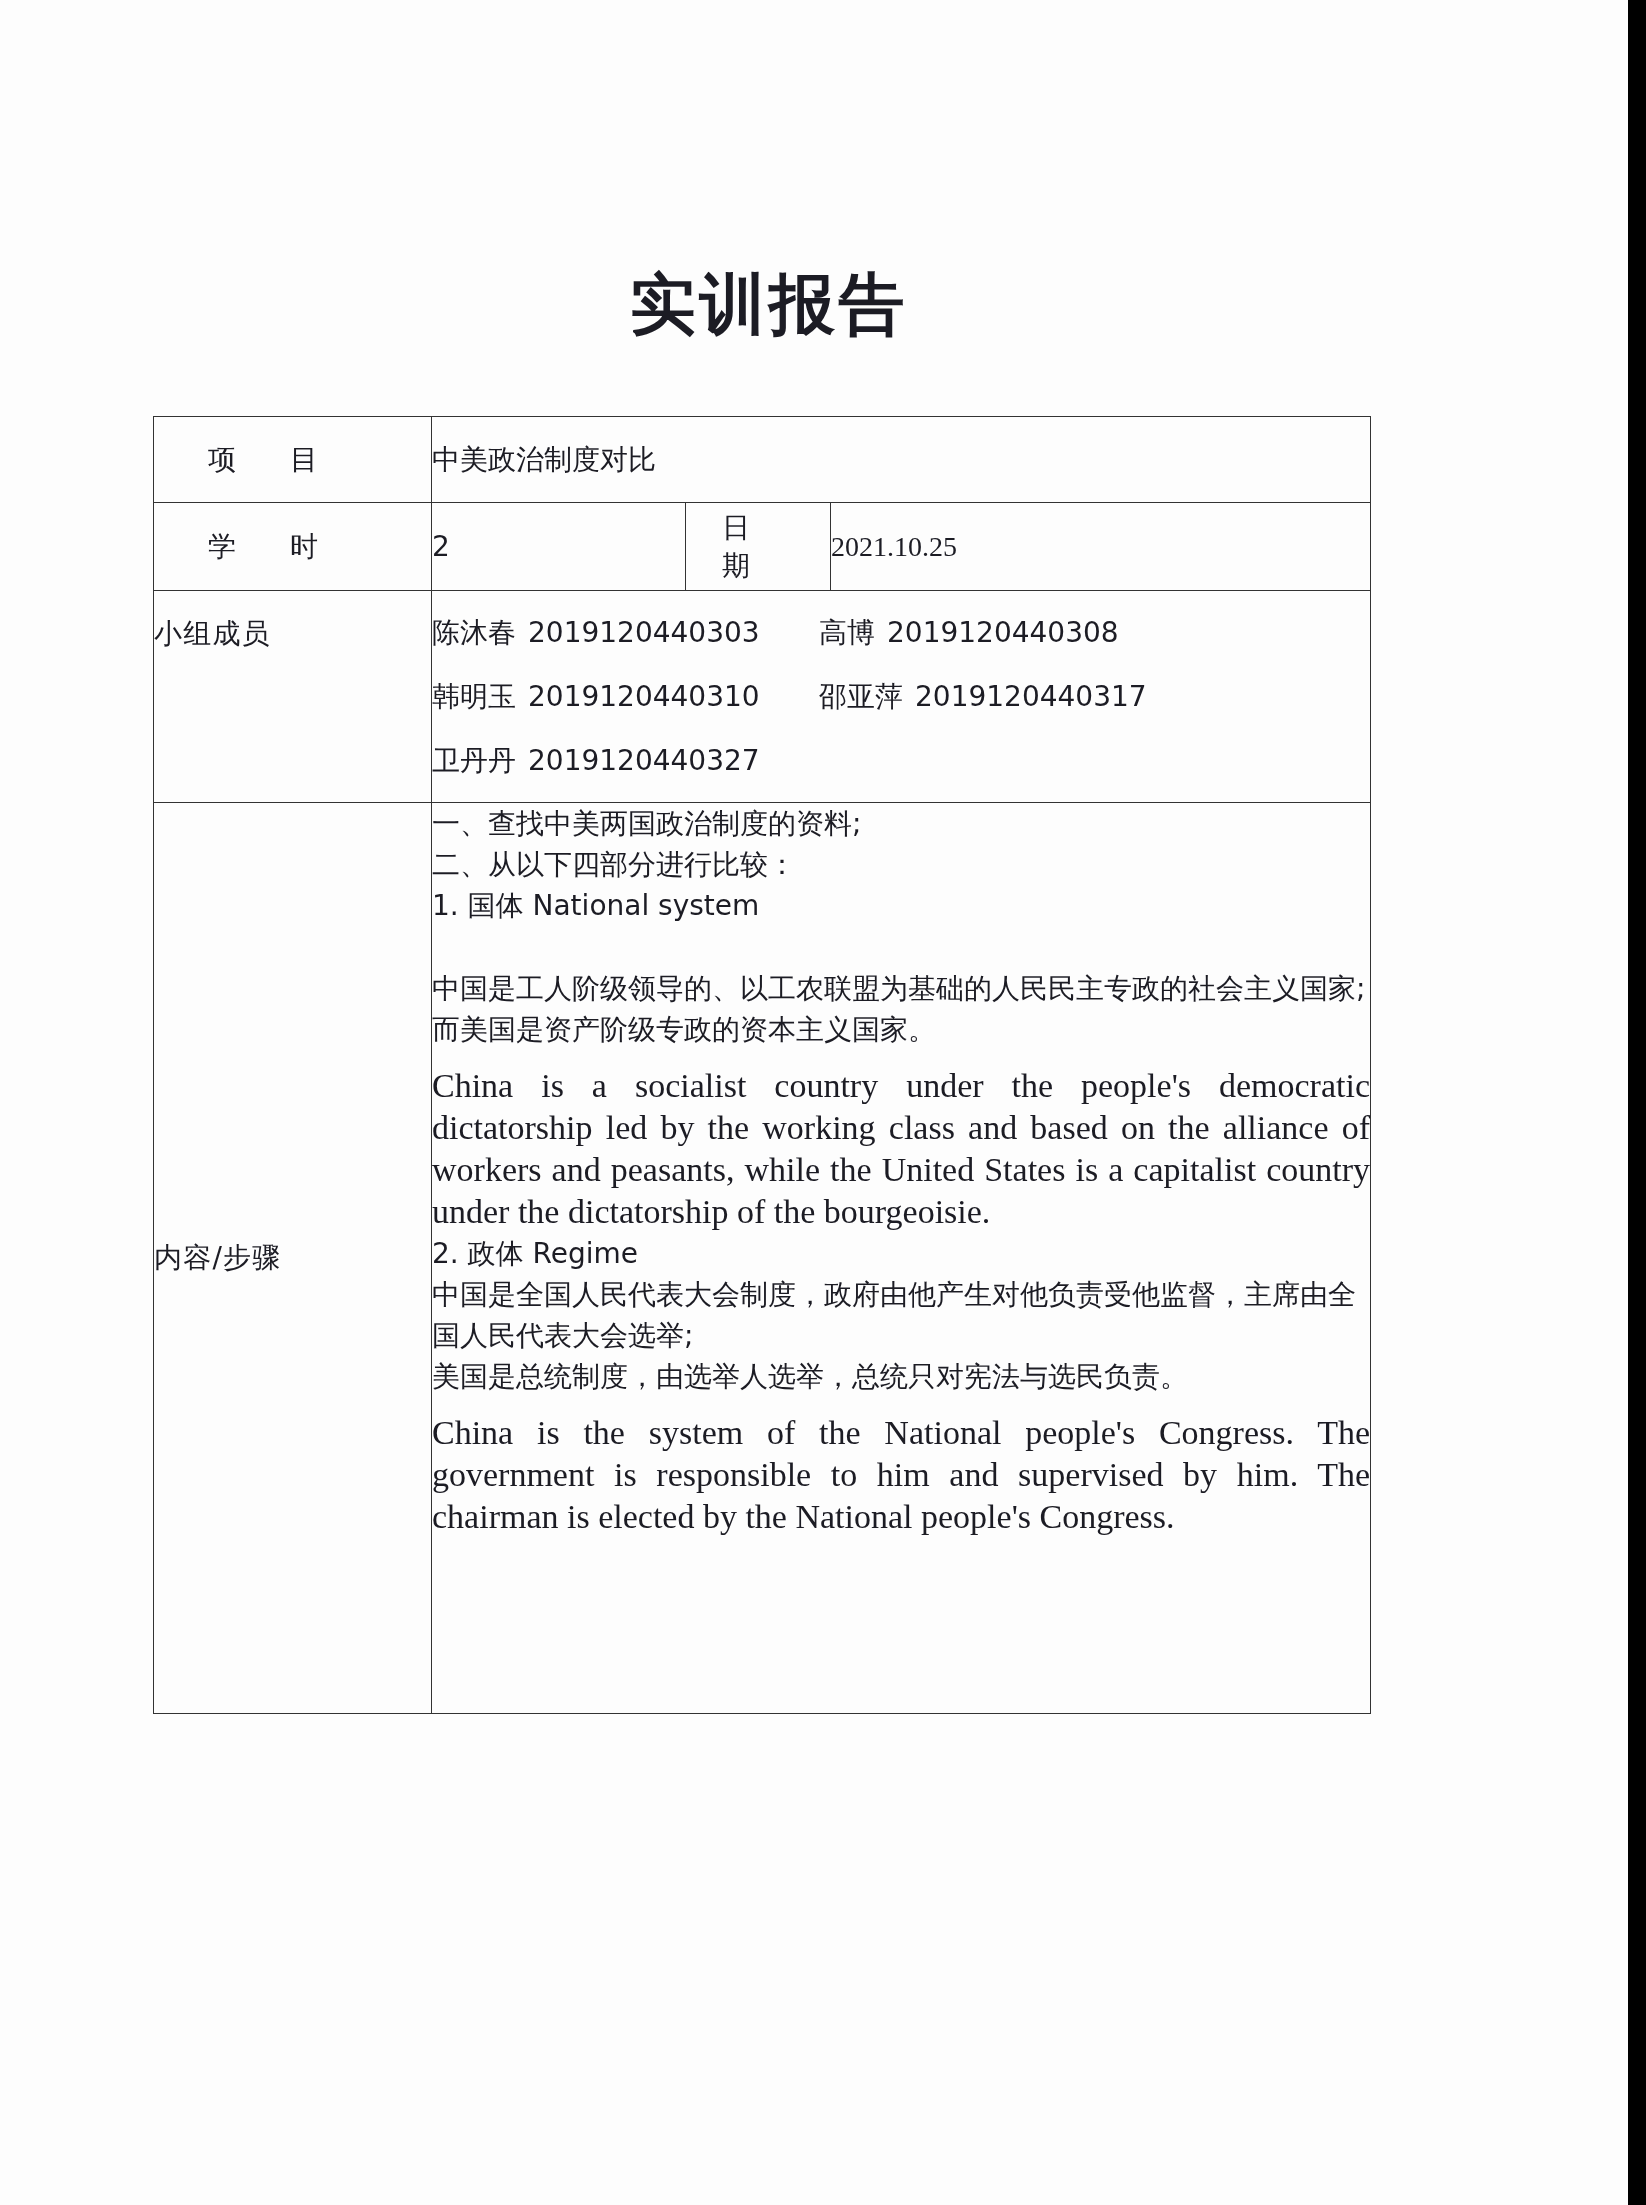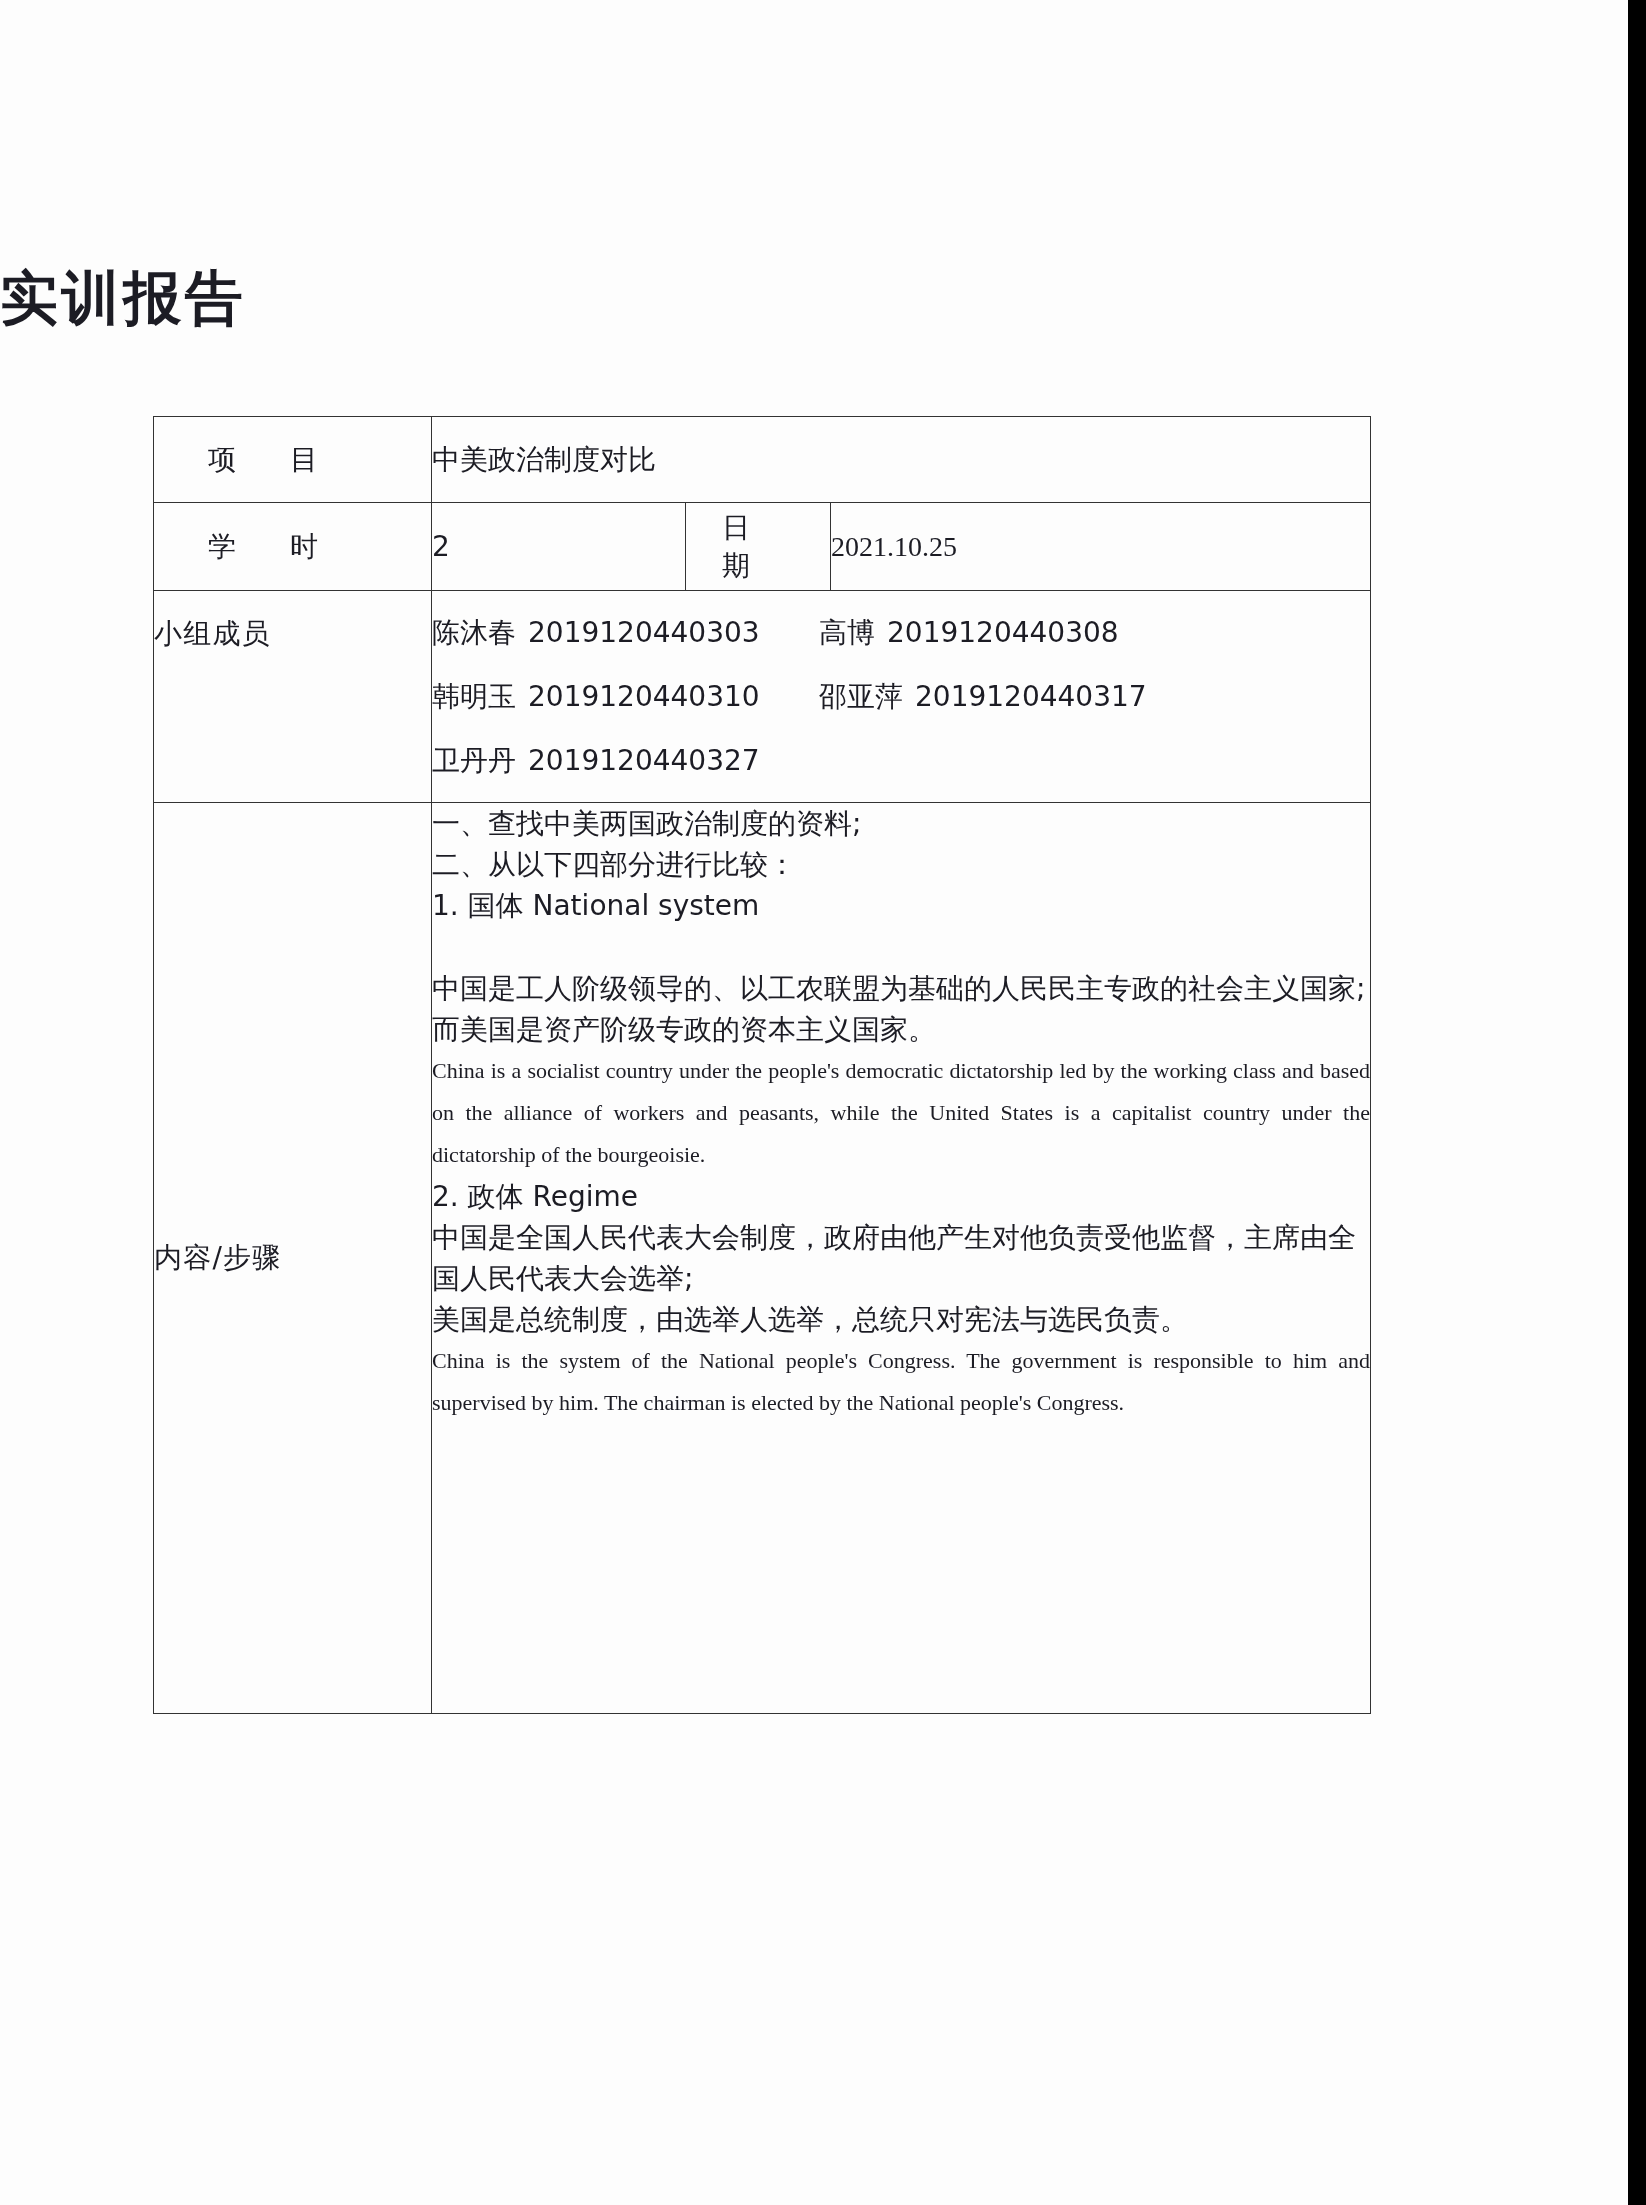--- a/index.html
+++ b/index.html
@@ -12,21 +12,21 @@
   .page {
     position: absolute; left: 0; top: 0; width: 1628px; height: 2205px;
     background: #fdfdfd;
   }
   .edge {
     position: absolute; right: 0; top: 0; width: 18px; height: 2205px;
     background: #000;
   }
   .title {
     position: absolute; left: 0; width: 1538px; top: 260px;
-    font-size: 58px; font-weight: bold; letter-spacing: 3.6px;
+    text-align: center; font-size: 66px; font-weight: bold; letter-spacing: 3.6px;
     font-family: "DejaVu Serif", serif;
   }
   table.report {
     position: absolute; left: 153px; top: 416px; width: 1218px;
     border-collapse: collapse; table-layout: fixed;
   }
   table.report td {
     border: 1.8px solid #333; vertical-align: middle; padding: 0;
     font-size: 28px;
   }
@@ -34,21 +34,21 @@
   .lbl.spaced { letter-spacing: 54px; padding-left: 54px; }
   .val-center { text-align: left; font-family: "DejaVu Sans", sans-serif; }
   .members { padding: 18px 0 18px 8.5px; line-height: 64px; font-family: "DejaVu Sans", sans-serif; }
   .members .row { display: flex; }
   .members .m { width: 387px; white-space: nowrap; }
   .members .m .nm { margin-right: 12px; }
   .purpose { padding: 0 8.5px; font-family: "DejaVu Sans", sans-serif; line-height: 41px; }
   .content { padding: 30px 8.5px 36px 12px; vertical-align: top !important; }
   .content p { margin: 0; }
   .content .cn { font-family: "DejaVu Sans", sans-serif; line-height: 41px; }
-  .content .en { font-family: "Liberation Serif", serif; font-size: 22px; line-height: 42px; text-align: justify; }
+  .content .en { font-family: "Liberation Serif", serif; font-size: 34px; line-height: 42px; text-align: justify; margin-top: 15px; }
   .content .gap1 { }
   .content .gap2 { margin-top: 42px; }
   .content .gap3 { }
 </style>
 </head>
 <body>
 
 <div class="page">
   <div class="title">实训报告</div>
 

